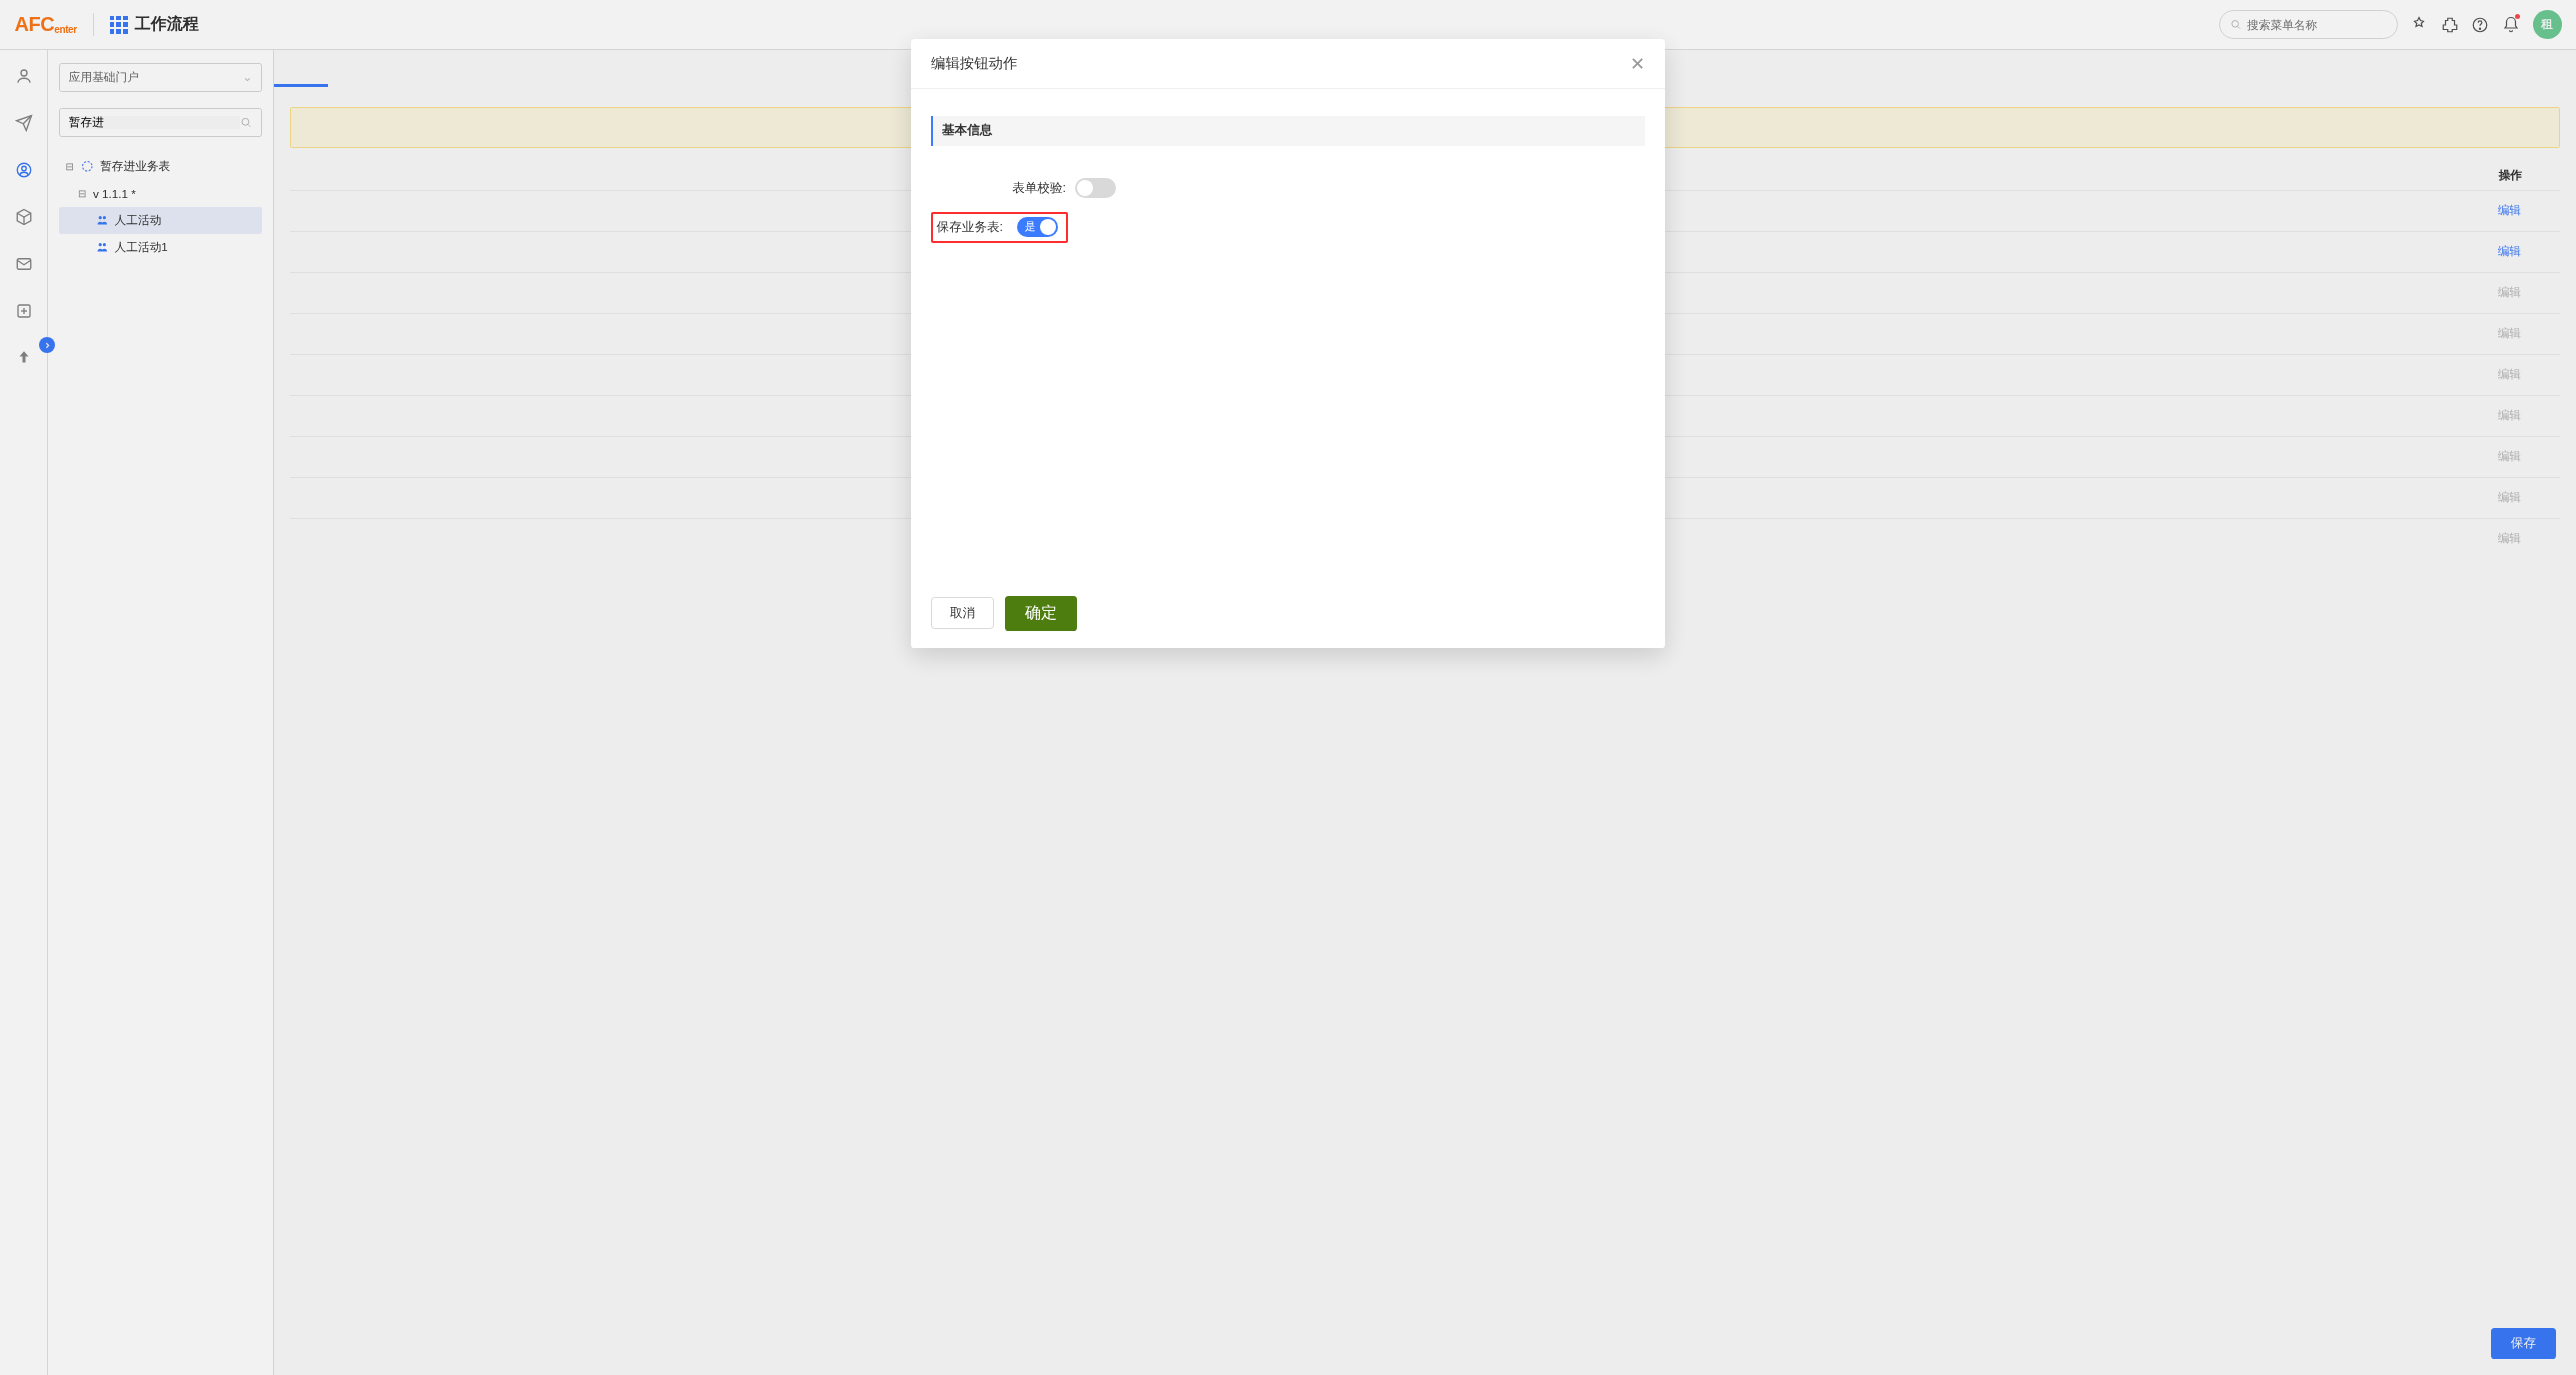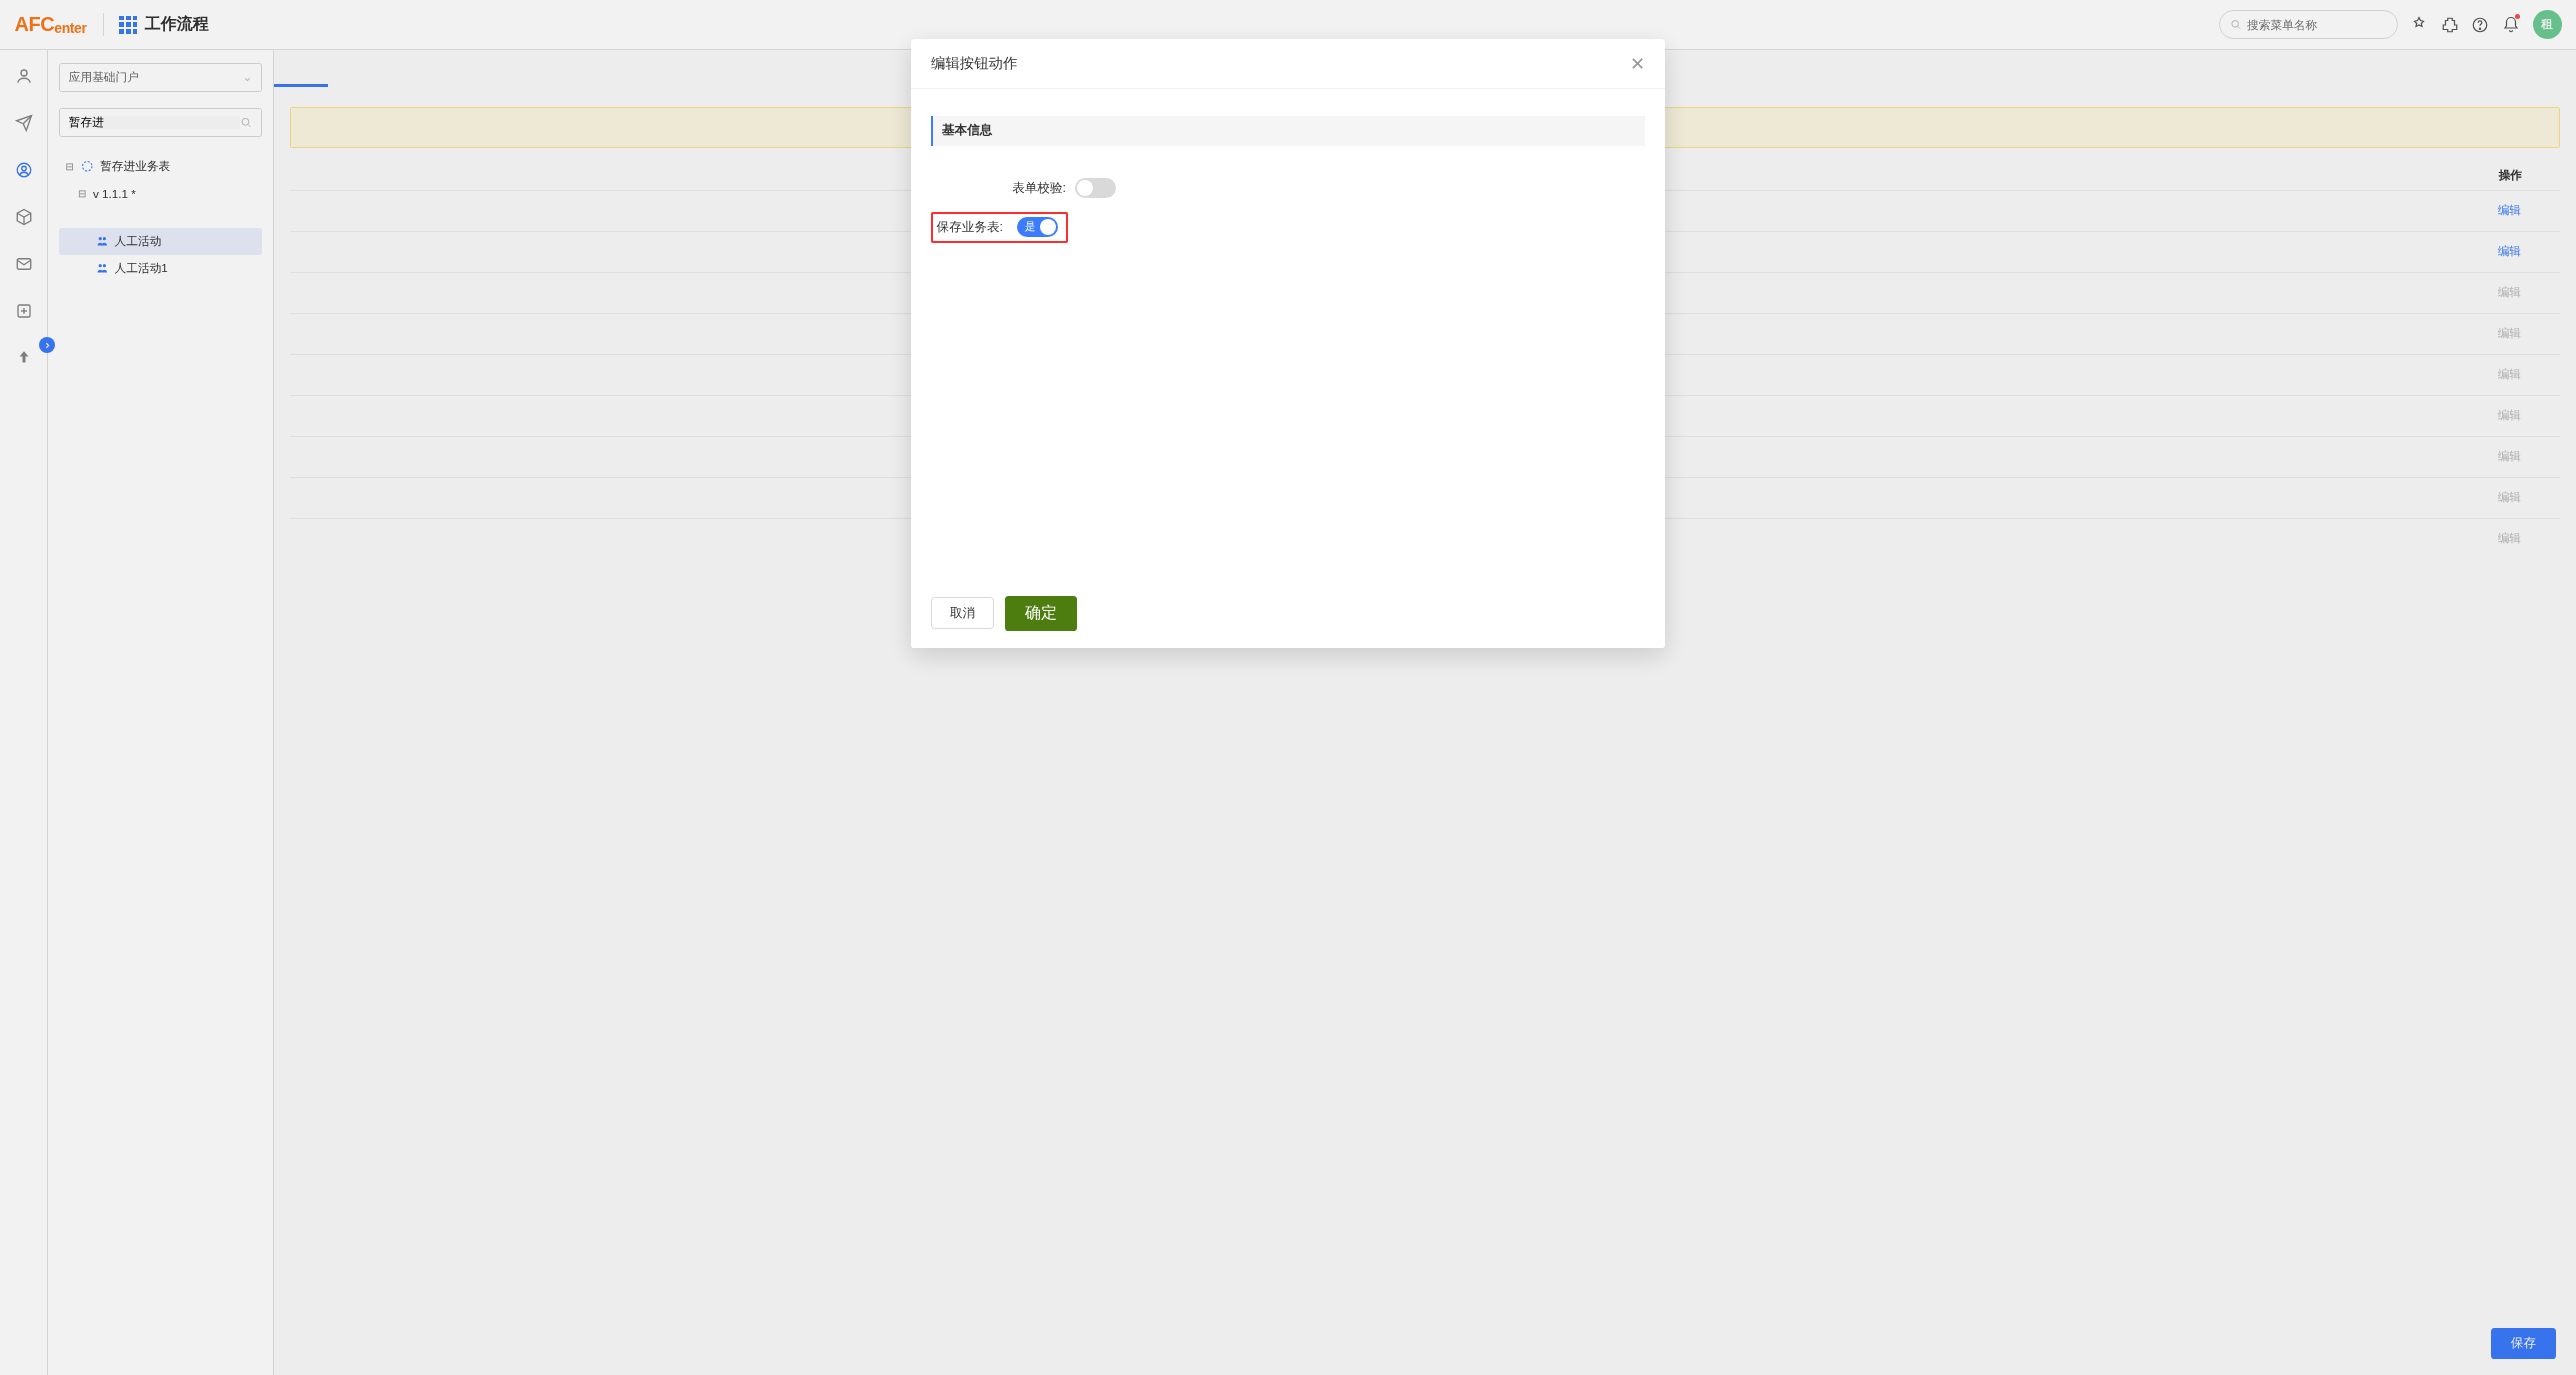--- a/index.html
+++ b/index.html
@@ -2,21 +2,21 @@
 <html><head>
 <meta charset="utf-8">
 <style>
 * { box-sizing: border-box; margin: 0; padding: 0; }
 html, body { width: 100%; height: 100%; font-family: -apple-system, "PingFang SC", "Microsoft YaHei", Arial, sans-serif; font-size: 12.6px; color: #333; background: #fff; }
 .app { width: 100%; height: 100vh; display: flex; flex-direction: column; overflow: hidden; }
 
 
 .header { height: 50px; border-bottom: 0.9px solid #e5e5e5; display: flex; align-items: center; padding: 0 14.4px; position: relative; }
 .logo { font-weight: 800; font-size: 20px; letter-spacing: -0.4px; color: #ff7a1a; }
-.logo .sub { font-size: 14px; font-weight: 700; vertical-align: -1.8px; margin-top: 22px; }
+.logo .sub { font-size: 10px; font-weight: 700; vertical-align: -1.8px; margin-top: 22px; }
 .vdiv { width: 0.9px; height: 23px; background: #e5e5e5; margin: 0 16px; }
 .brand-grid { width: 18px; height: 18px; display: grid; grid-template-columns: repeat(3,1fr); grid-template-rows: repeat(3,1fr); gap: 1.8px; margin-right: 7.2px; }
 .brand-grid span { background: #3b7cff; }
 .brand-title { font-size: 16px; font-weight: 700; }
 .header-right { margin-left: auto; display: flex; align-items: center; gap: 12.6px; }
 .search { display: flex; align-items: center; border: 0.9px solid #e0e0e0; border-radius: 14.4px; height: 29px; padding: 0 10.8px; width: 179px; color: #bbb; }
 .search svg { margin-right: 5.4px; }
 .search input { border: none; outline: none; font-size: 11.7px; width: 100%; color: #666; background: transparent; }
 .header-icon { width: 18px; height: 18px; color: #555; display: flex; align-items: center; justify-content: center; position: relative; }
 .bell-dot { position: absolute; top: -1.8px; right: 0; width: 5.4px; height: 5.4px; border-radius: 50%; background: #ff4d4f; }
@@ -30,21 +30,21 @@
 .rail-expand { position: absolute; right: -8px; top: 287px; width: 16px; height: 16px; border-radius: 50%; background: #3b7cff; color: #fff; display: flex; align-items: center; justify-content: center; font-size: 10px; }
 
 .sidebar { width: 226px; border-right: 0.9px solid #e5e5e5; padding: 12.6px 10.8px; display: flex; flex-direction: column; gap: 16px; }
 .selectbox { height: 29px; border: 0.9px solid #d9d9d9; border-radius: 2.7px; display: flex; align-items: center; padding: 0 9px; font-size: 11.7px; color: #666; justify-content: space-between; cursor: pointer; }
 .selectbox .chev { color: #bbb; }
 .searchbox { height: 29px; border: 0.9px solid #d9d9d9; border-radius: 2.7px; display: flex; align-items: center; padding: 0 9px; font-size: 11.7px; color: #666; justify-content: space-between; }
 .searchbox input { border: none; outline: none; font-size: 11.7px; width: 100%; }
 .searchbox svg { color: #bbb; }
 .tree { font-size: 11.7px; }
 .tree-row { display: flex; align-items: center; height: 27px; padding: 0 5.4px; gap: 5.4px; border-radius: 2.7px; cursor: pointer; }
-.tree-row.selected { background: #eef3ff; margin-top: 21px; }
+.tree-row.selected { background: #eef3ff; }
 .tree-toggle { width: 10.8px; text-align: center; color: #888; font-size: 10px; }
 .tree-icon { width: 14.4px; height: 14.4px; display: inline-flex; align-items: center; justify-content: center; }
 .indent-1 { padding-left: 18px; }
 .indent-2 { padding-left: 36px; }
 .activity-icon svg { color: #3b7cff; }
 
 .main { flex: 1; background: #fff; position: relative; display: flex; flex-direction: column; }
 .tab-underline { height: 2.7px; width: 54px; background: #3b7cff; margin-top: 34px; margin-left: 0; }
 .yellowbar { margin: 20px 16px 0 16px; height: 41px; background: #fffbe6; border: 0.9px solid #ffe58f; border-radius: 1.8px; }
 .col-header { display: flex; justify-content: flex-end; padding: 20px 54px 7.2px 16px; font-size: 11.7px; font-weight: 600; color: #333; }

